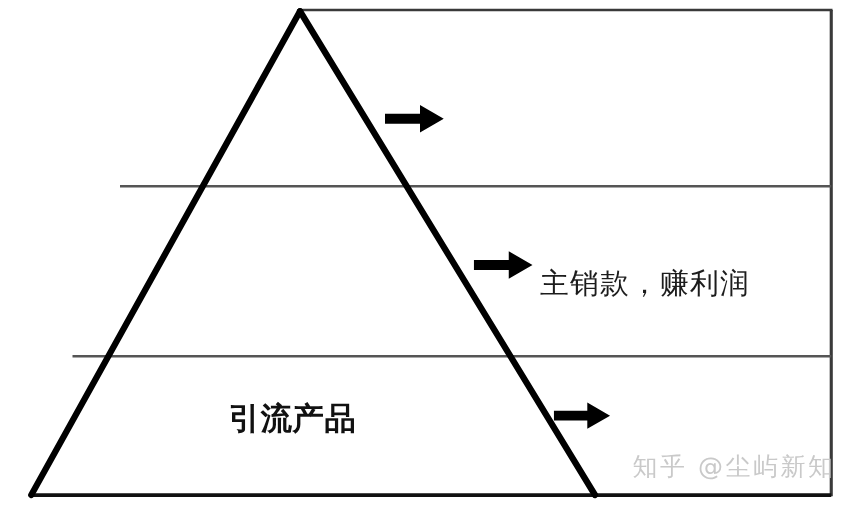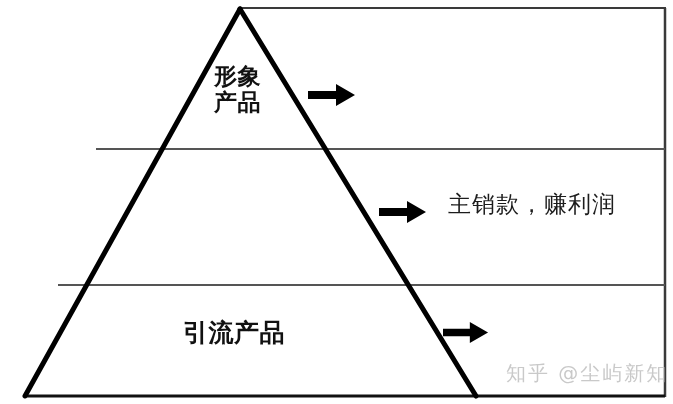--- a/index.html
+++ b/index.html
@@ -59,37 +59,35 @@
     height: 24px;
   }
   
   #label-tier-2 {
     left: 178px;
     top: 195px;
     font-size: 25px;
   }
   #desc-tier-2 {
     left: 432px;
-    top: 189px;
+    top: 211px;
     font-size: 23px;
-    margin-left: 16px;
   }
   #arrow-tier-2 {
     position: absolute;
     left: 379px;
     top: 200px;
     width: 48px;
     height: 24px;
   }
   
   #label-tier-3 {
     left: 183px;
     top: 321px;
     font-size: 25px;
-    font-family: Liberation Mono, monospace;
   }
   #desc-tier-3 {
     left: 492px;
     top: 318px;
     font-size: 22px;
   }
   #arrow-tier-3 {
     position: absolute;
     left: 443px;
     top: 321px;
@@ -118,24 +116,20 @@
     <path d="M 665 8 L 665 397" stroke="#3a3a3a" stroke-width="2.5" fill="none"></path>
     <path d="M 25 396 L 665 396" stroke="#111111" stroke-width="3" fill="none"></path>
 
     <path d="M 96 149 L 665 149" stroke="#555555" stroke-width="2" fill="none"></path>
     <path d="M 58 285 L 665 285" stroke="#555555" stroke-width="2" fill="none"></path>
 
     <path d="M 240 9 L 476 396" stroke="#000000" stroke-width="5" fill="none" stroke-linecap="round"></path>
     <path d="M 240 9 L 25 396" stroke="#000000" stroke-width="5" fill="none" stroke-linecap="round"></path>
   </svg>
 
-  <div class="tier-label" id="label-tier-1">
-    <div>形象</div>
-    <div>产品</div>
-  </div>
   <svg id="arrow-tier-1" viewBox="0 0 48 24">
     <path d="M 0 8 L 28 8 L 28 1 L 47 12 L 28 23 L 28 16 L 0 16 Z" fill="#000000"></path>
   </svg>
 
   <svg id="arrow-tier-2" viewBox="0 0 48 24">
     <path d="M 0 8 L 28 8 L 28 1 L 47 12 L 28 23 L 28 16 L 0 16 Z" fill="#000000"></path>
   </svg>
   <div class="tier-desc" id="desc-tier-2">主销款，赚利润</div>
 
   <div class="tier-label" id="label-tier-3">引流产品</div>

